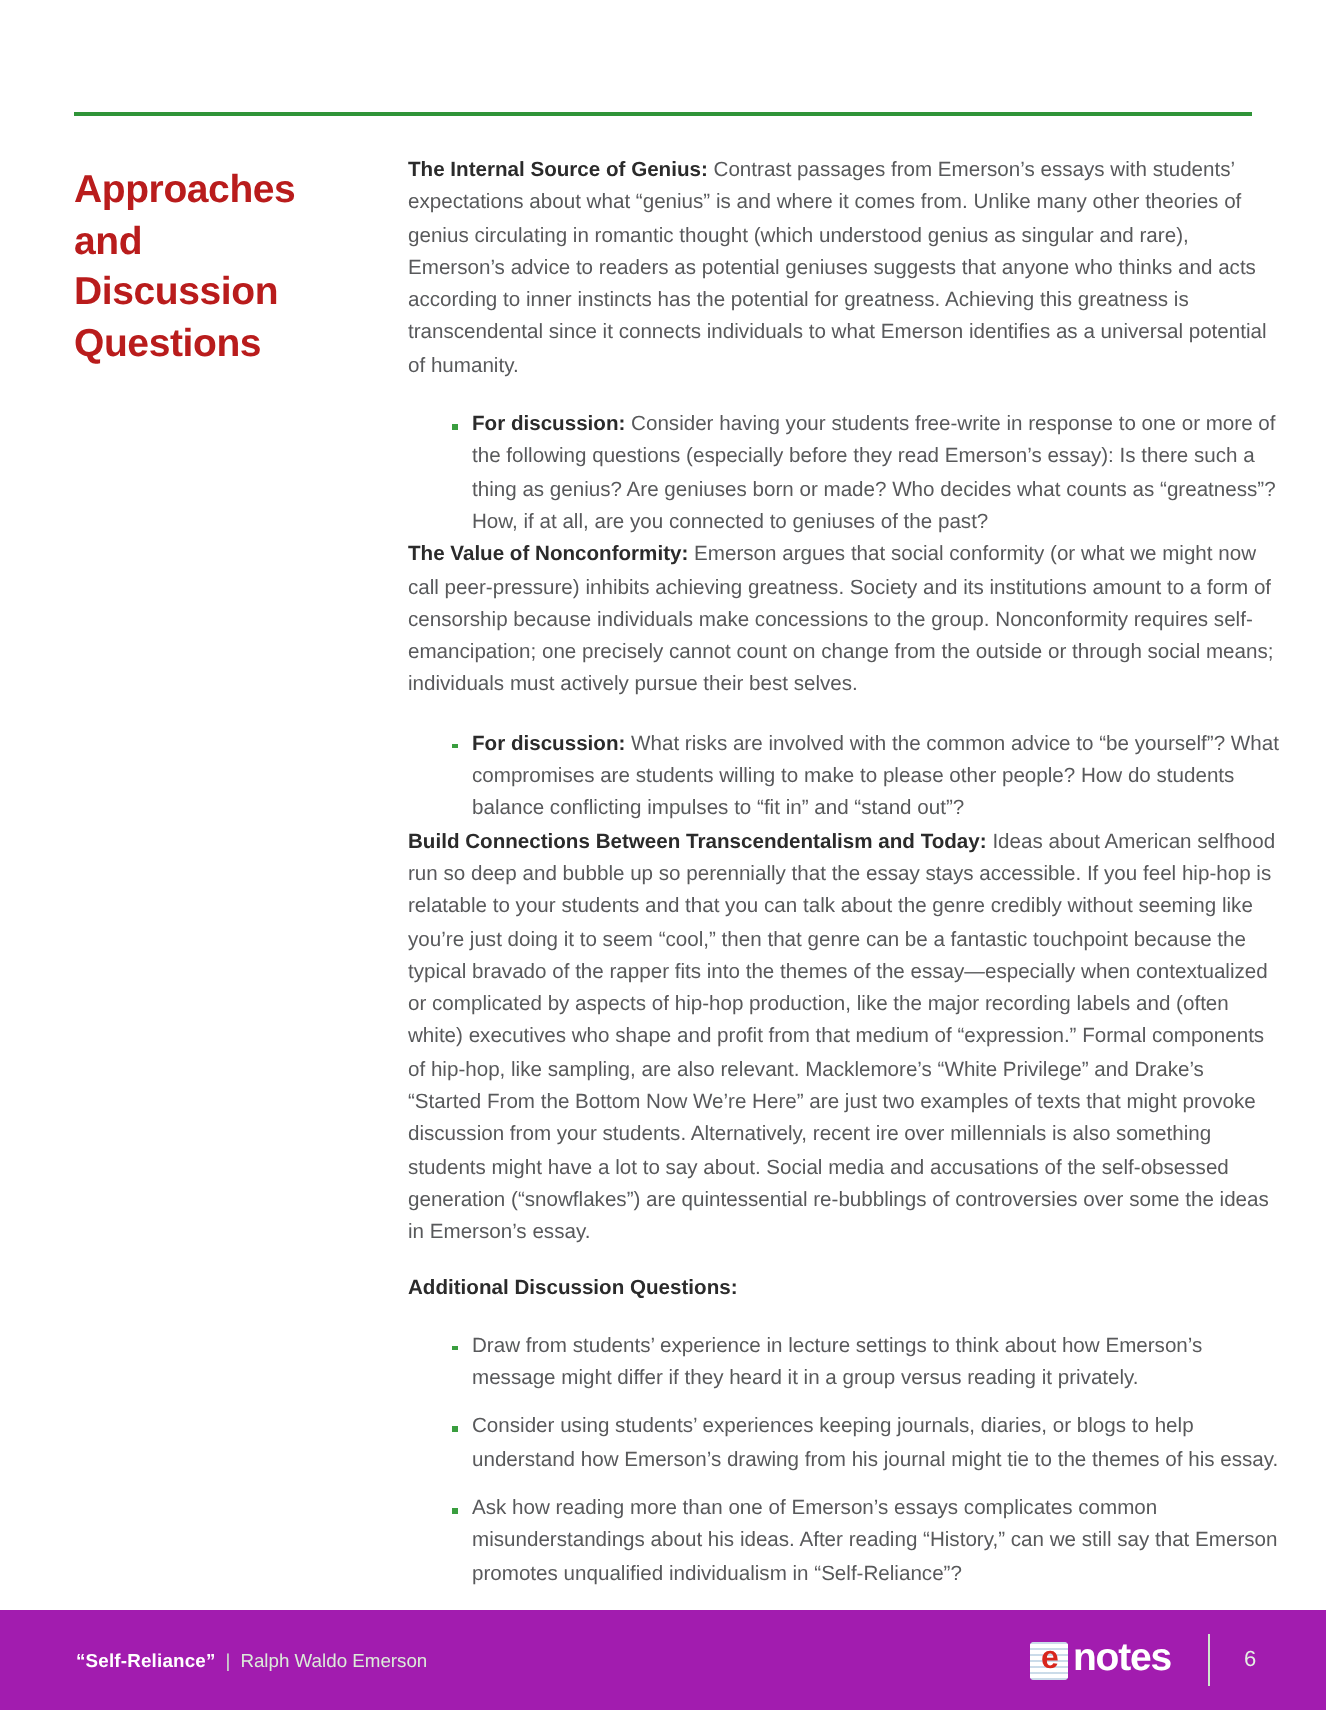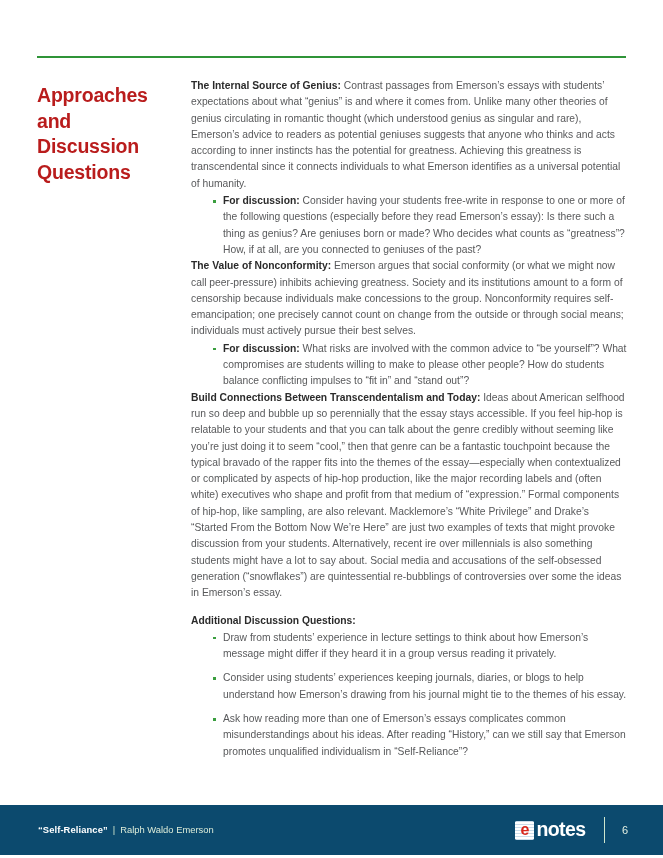--- a/index.html
+++ b/index.html
@@ -50,21 +50,21 @@
     color: #b91c1c;
     font-size: 19.5px;
     font-weight: bold;
     line-height: 1.32;
     letter-spacing: -0.2px;
     margin: 0;
   }
 
   .col-right {
     position: absolute;
-    left: 191px;
+    left: 204px;
     top: 0px;
     width: 436px;
   }
 
   p.body {
     margin: 0 0 0 0;
     color: #58595b;
     font-size: 10.3px;
     line-height: 16.3px;
     text-align: left;
@@ -83,21 +83,21 @@
     margin: 11px 0 0 0;
   }
 
   ul.bullets {
     list-style: none;
     margin: 0;
     padding: 0 0 0 22px;
   }
 
   ul.bullets.tight {
-    margin-top: 1px;
+    margin-top: 13px;
   }
 
   ul.bullets li {
     position: relative;
     color: #58595b;
     font-size: 10.3px;
     line-height: 16.3px;
     padding-left: 10px;
     margin-bottom: 0;
   }
@@ -116,21 +116,21 @@
     background: #3a9e3f;
   }
 
   
   .footer {
     position: absolute;
     left: 0;
     top: 805px;
     width: 663px;
     height: 50px;
-    background: #0c4a6e;
+    background: #a21caf;
   }
 
   .footer-left {
     position: absolute;
     left: 38px;
     top: 50%;
     transform: translateY(-50%);
     white-space: nowrap;
     font-size: 9.4px;
     line-height: 1;

